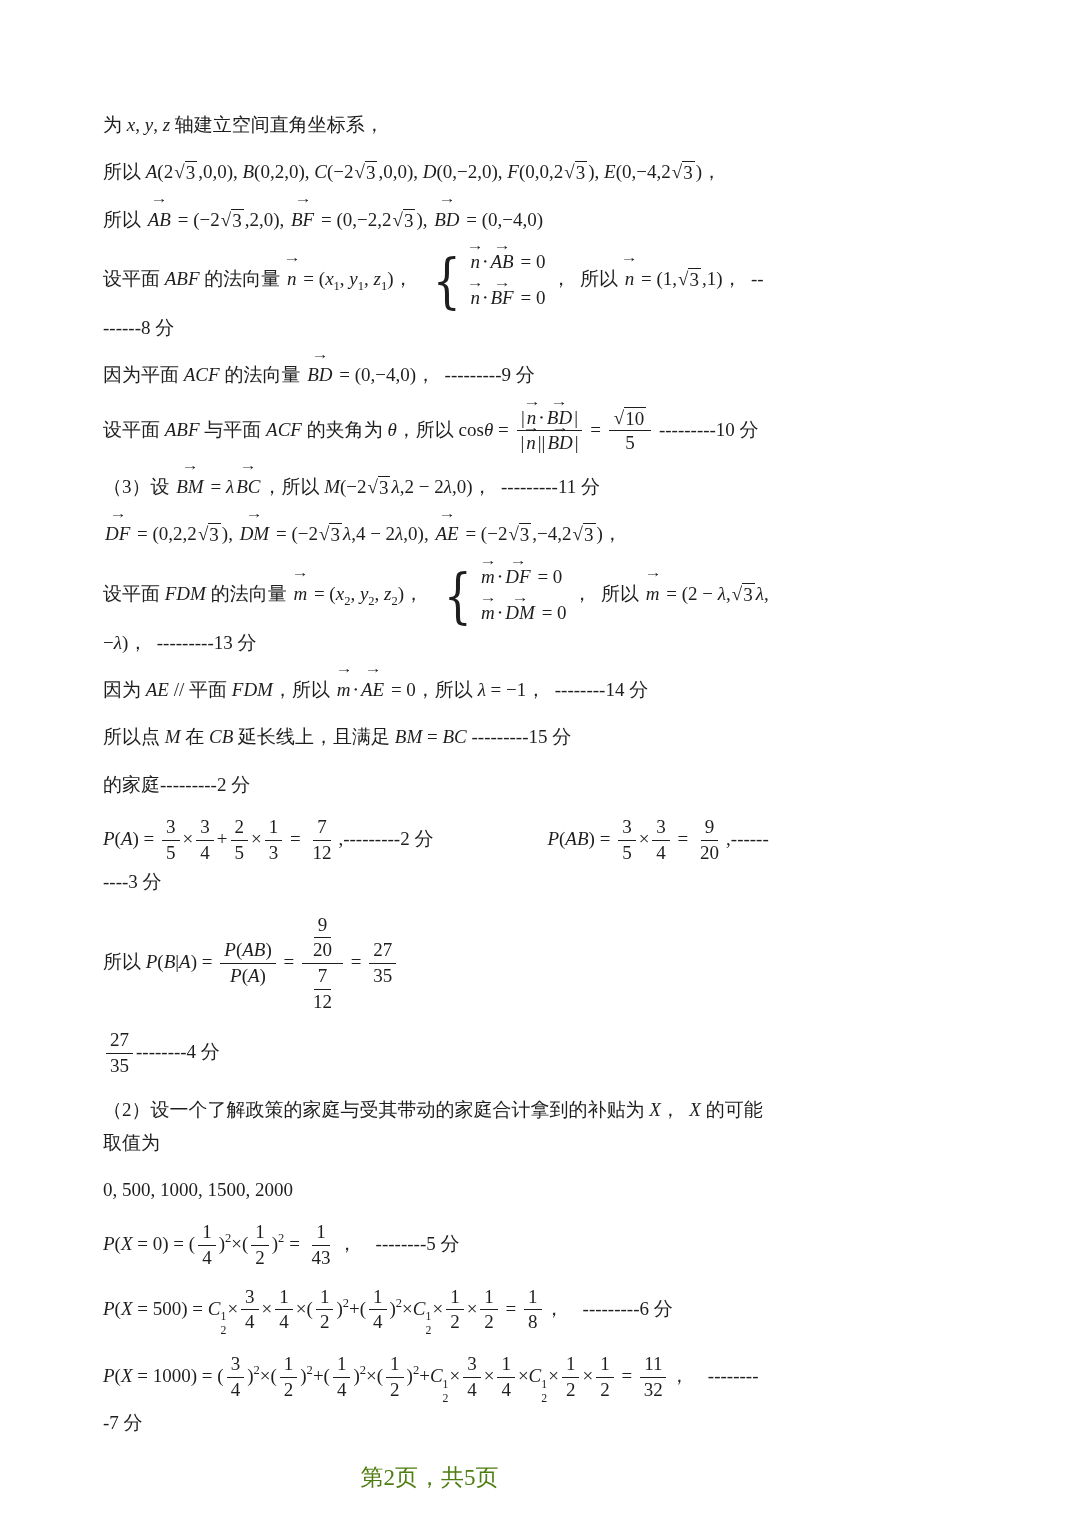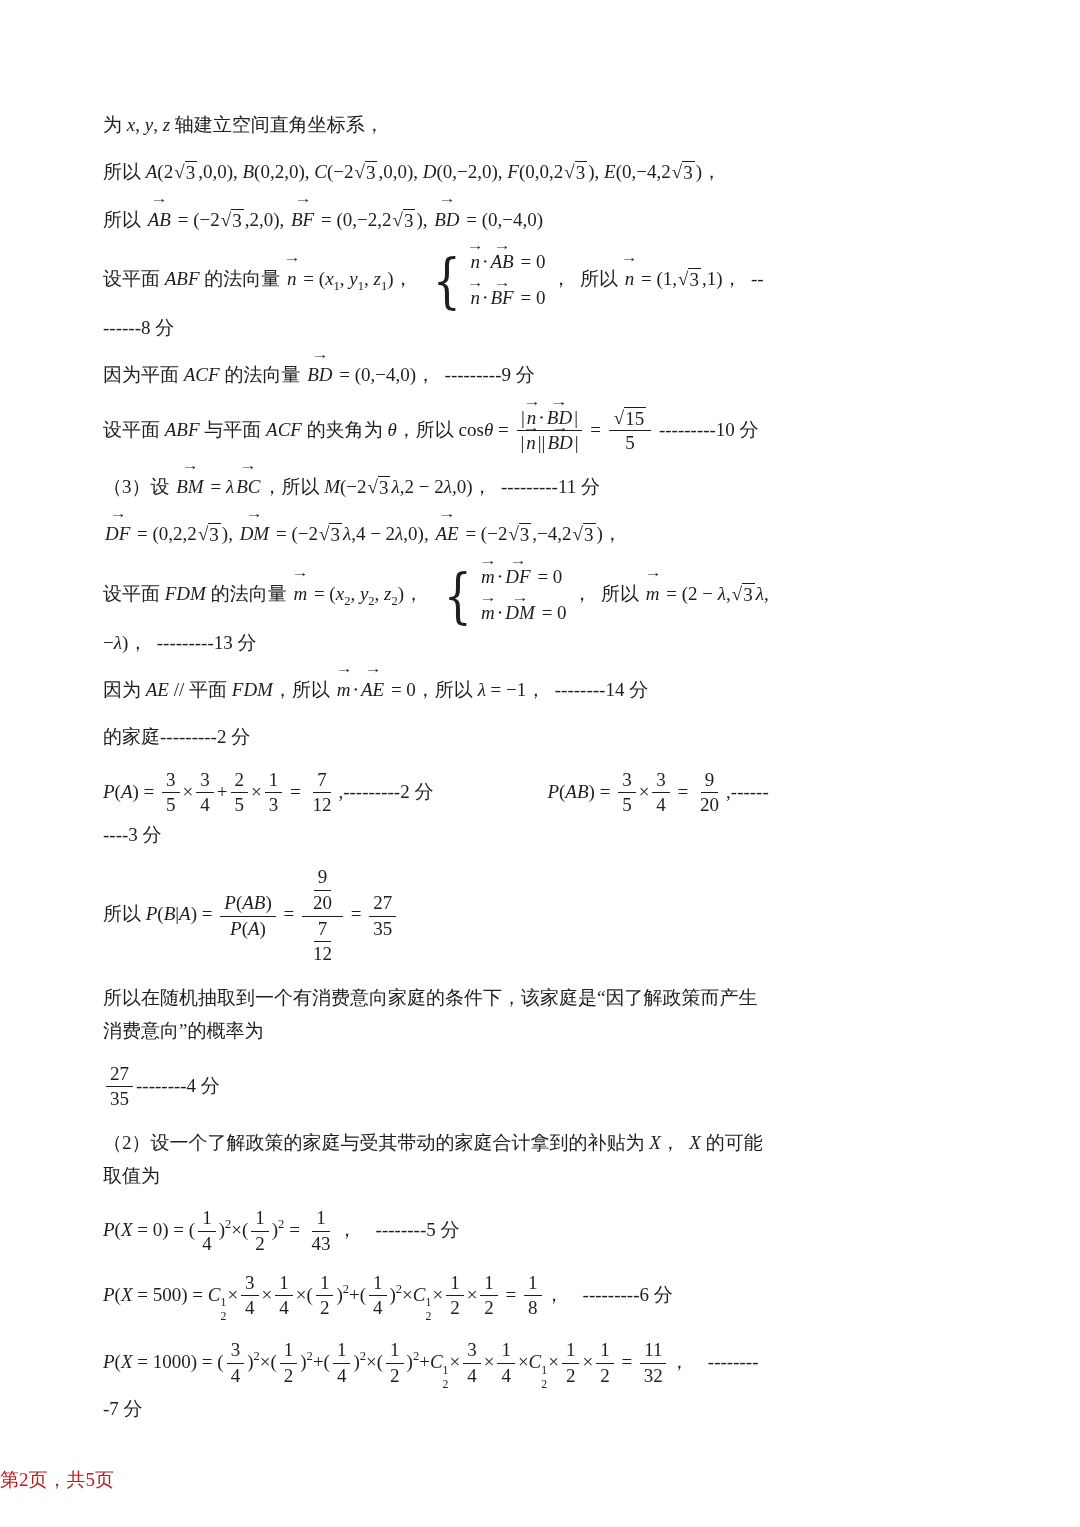--- a/index.html
+++ b/index.html
@@ -51,21 +51,21 @@
   .brace{
     font-size:3.1em;font-weight:300;line-height:0.9;
     transform:scaleX(0.75);margin-right:3px;
     font-family:"DejaVu Serif",serif;
   }
   .cbody{display:inline-flex;flex-direction:column;gap:12px;}
   .crow{line-height:1.3;}
   .sp{display:inline-block;}
   .footer{
     position:absolute;bottom:34px;left:0;right:0;
-    font-size:19px;color:#b91c1c;
+    text-align:center;font-size:23px;color:#4d7c0f;
   }
 </style>
 </head>
 <body>
 
 <div class="page">
   <div id="doc-body">
       <div class="line">为 <span class="mi">x</span>, <span class="mi">y</span>, <span class="mi">z</span> 轴建立空间直角坐标系，</div>
       <div class="line">所以 <span class="mi">A</span>(2<span class="sqrt">
           <span class="rs">√</span>
@@ -97,21 +97,21 @@
           <span class="rs">√</span>
           <span class="rad">3</span>
         </span>,1)，<span class="sp" style="width: 0.5em;"></span>--------8 分</div>
       <div class="line">因为平面 <span class="mi">ACF</span> 的法向量 <span class="vec"><span class="vec-ar">→</span><span class="mi">BD</span></span> = (0,−4,0)，<span class="sp" style="width: 0.5em;"></span>---------9 分</div>
       <div class="line">设平面 <span class="mi">ABF</span> 与平面 <span class="mi">ACF</span> 的夹角为 <span class="mi">θ</span>，所以 cos<span class="mi">θ</span> = <span class="frac">
           <span class="fn">|<span class="vec"><span class="vec-ar">→</span><span class="mi">n</span></span>⋅<span class="vec"><span class="vec-ar">→</span><span class="mi">BD</span></span>|</span>
           <span class="fd">|<span class="vec"><span class="vec-ar">→</span><span class="mi">n</span></span>||<span class="vec"><span class="vec-ar">→</span><span class="mi">BD</span></span>|</span>
         </span> = <span class="frac">
           <span class="fn"><span class="sqrt">
               <span class="rs">√</span>
-              <span class="rad">15</span>
+              <span class="rad">10</span>
             </span></span>
           <span class="fd">5</span>
         </span> ---------10 分</div>
       <div class="line">（3）设 <span class="vec"><span class="vec-ar">→</span><span class="mi">BM</span></span> = <span class="mi">λ</span><span class="vec"><span class="vec-ar">→</span><span class="mi">BC</span></span>，所以 <span class="mi">M</span>(−2<span class="sqrt">
           <span class="rs">√</span>
           <span class="rad">3</span>
         </span><span class="mi">λ</span>,2 − 2<span class="mi">λ</span>,0)，<span class="sp" style="width: 0.5em;"></span>---------11 分</div>
       <div class="line"><span class="vec"><span class="vec-ar">→</span><span class="mi">DF</span></span> = (0,2,2<span class="sqrt">
           <span class="rs">√</span>
           <span class="rad">3</span>
@@ -129,20 +129,21 @@
           <span class="brace">{</span>
           <span class="cbody">
             <span class="crow"><span class="vec"><span class="vec-ar">→</span><span class="mi">m</span></span>⋅<span class="vec"><span class="vec-ar">→</span><span class="mi">DF</span></span> = 0</span>
             <span class="crow"><span class="vec"><span class="vec-ar">→</span><span class="mi">m</span></span>⋅<span class="vec"><span class="vec-ar">→</span><span class="mi">DM</span></span> = 0</span>
           </span>
         </span>，<span class="sp" style="width: 0.5em;"></span>所以 <span class="vec"><span class="vec-ar">→</span><span class="mi">m</span></span> = (2 − <span class="mi">λ</span>,<span class="sqrt">
           <span class="rs">√</span>
           <span class="rad">3</span>
         </span><span class="mi">λ</span>,−<span class="mi">λ</span>)，<span class="sp" style="width: 0.5em;"></span>---------13 分</div>
       <div class="line">因为 <span class="mi">AE</span> // 平面 <span class="mi">FDM</span>，所以 <span class="vec"><span class="vec-ar">→</span><span class="mi">m</span></span>⋅<span class="vec"><span class="vec-ar">→</span><span class="mi">AE</span></span> = 0，所以 <span class="mi">λ</span> = −1，<span class="sp" style="width: 0.5em;"></span>--------14 分</div>
+      <div class="line">所以点 <span class="mi">M</span> 在 <span class="mi">CB</span> 延长线上，且满足 <span class="mi">BM</span> = <span class="mi">BC</span> ---------15 分</div>
       <div class="line">的家庭---------2 分</div>
       <div class="line"><span class="mi">P</span>(<span class="mi">A</span>) = <span class="frac">
           <span class="fn">3</span>
           <span class="fd">5</span>
         </span>×<span class="frac">
           <span class="fn">3</span>
           <span class="fd">4</span>
         </span>+<span class="frac">
           <span class="fn">2</span>
           <span class="fd">5</span>
@@ -171,26 +172,26 @@
               <span class="fd">20</span>
             </span></span>
           <span class="fd"><span class="frac">
               <span class="fn">7</span>
               <span class="fd">12</span>
             </span></span>
         </span> = <span class="frac">
           <span class="fn">27</span>
           <span class="fd">35</span>
         </span></div>
-      <div class="line">所以在随机抽取到一个有消费意向家庭的条件下，该家庭是“因了解政策而产生消费意向”的概率为</div>
       <div class="line"><span class="frac">
           <span class="fn">27</span>
           <span class="fd">35</span>
         </span>--------4 分</div>
       <div class="line">（2）设一个了解政策的家庭与受其带动的家庭合计拿到的补贴为 <span class="mi">X</span>，<span class="sp" style="width: 0.5em;"></span><span class="mi">X</span> 的可能取值为</div>
+      <div class="line">0, 500, 1000, 1500, 2000</div>
       <div class="line"><span class="mi">P</span>(<span class="mi">X</span> = 0) = (<span class="frac">
           <span class="fn">1</span>
           <span class="fd">4</span>
         </span>)<sup>2</sup>×(<span class="frac">
           <span class="fn">1</span>
           <span class="fd">2</span>
         </span>)<sup>2</sup> = <span class="frac">
           <span class="fn">1</span>
           <span class="fd">43</span>
         </span>，<span class="sp" style="width: 1em;"></span>--------5 分</div>

